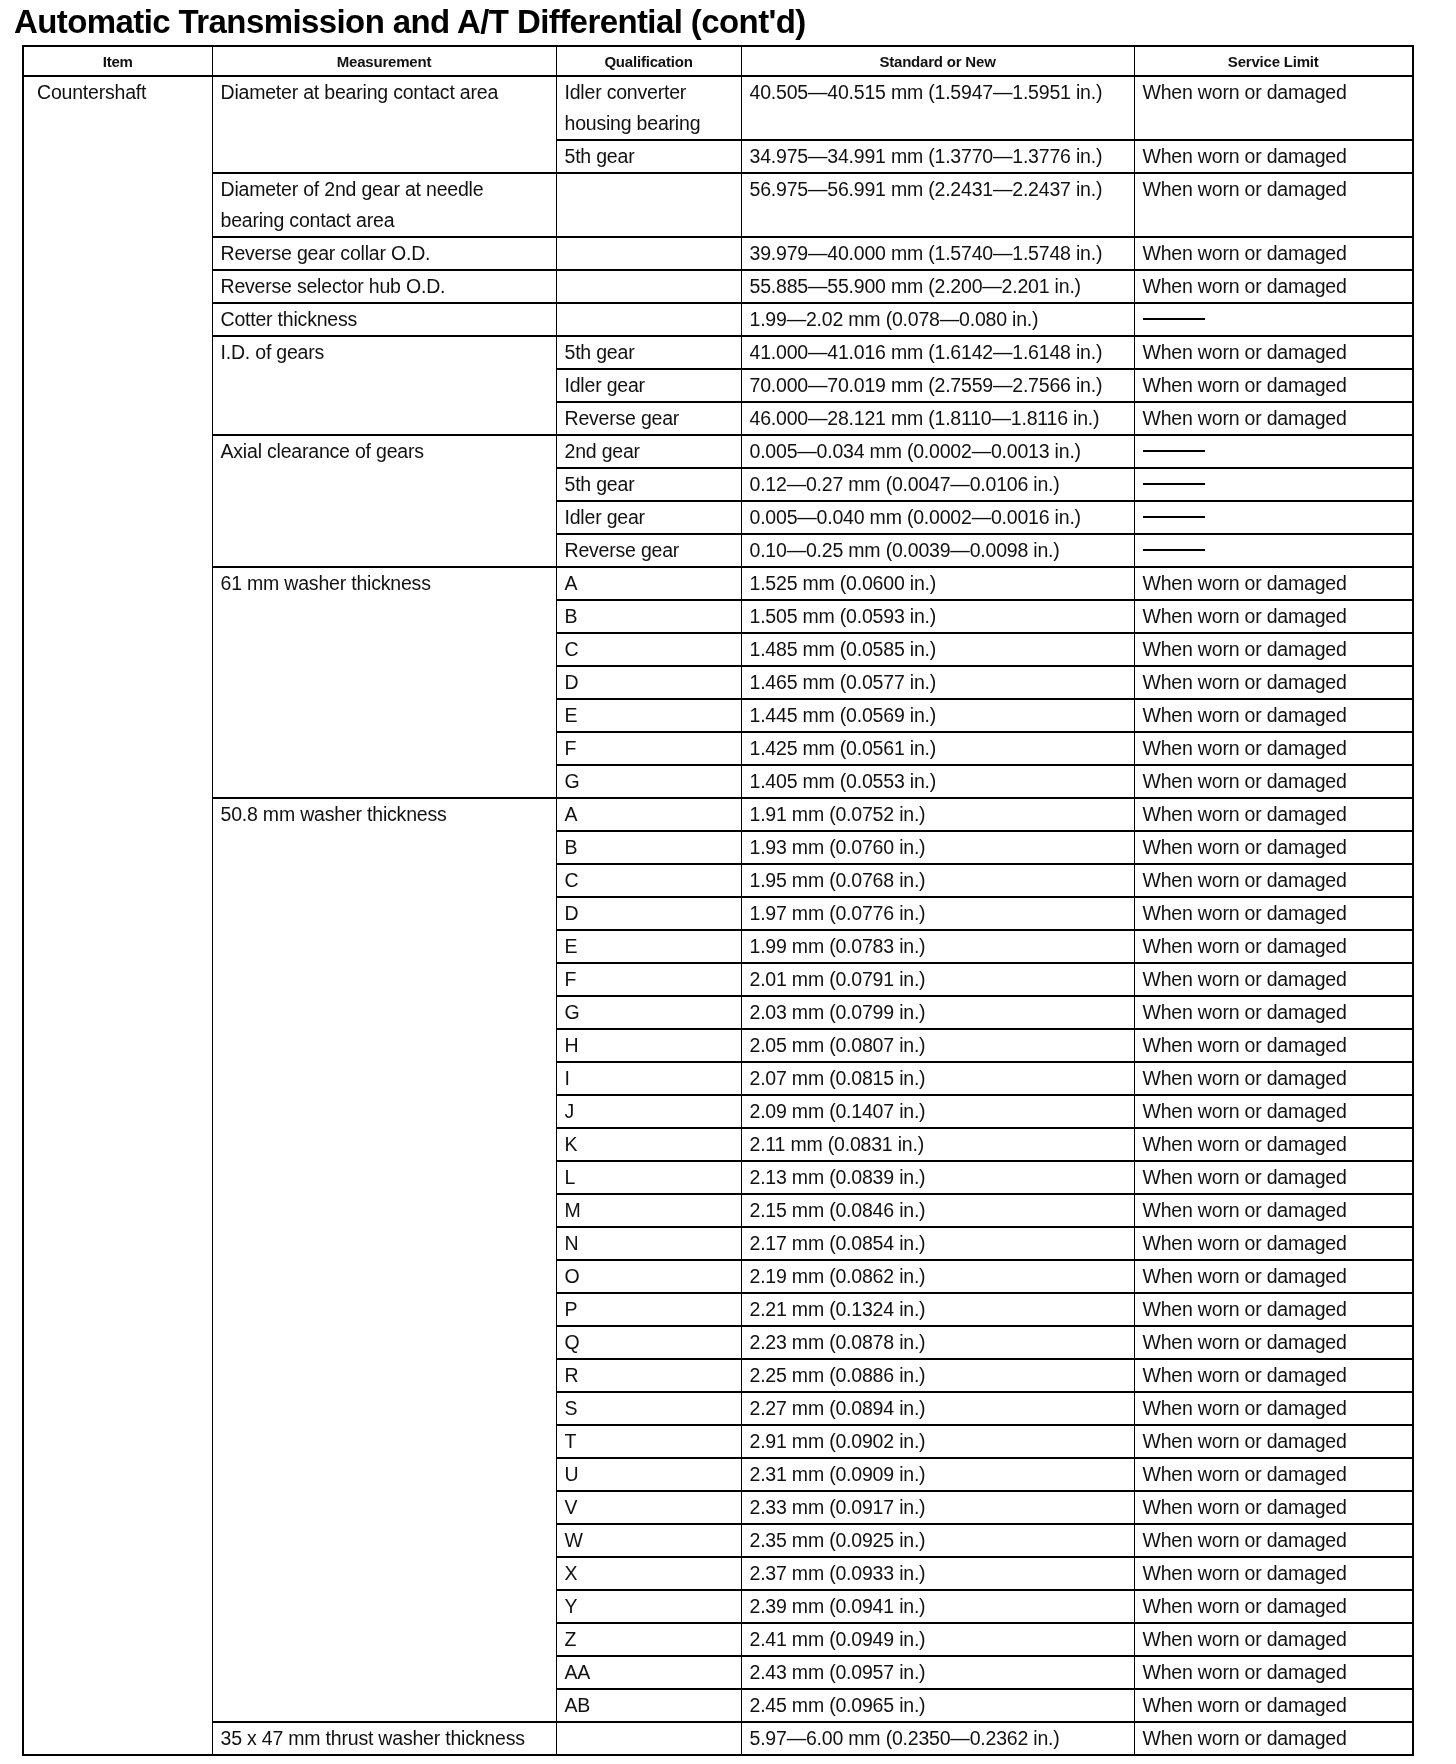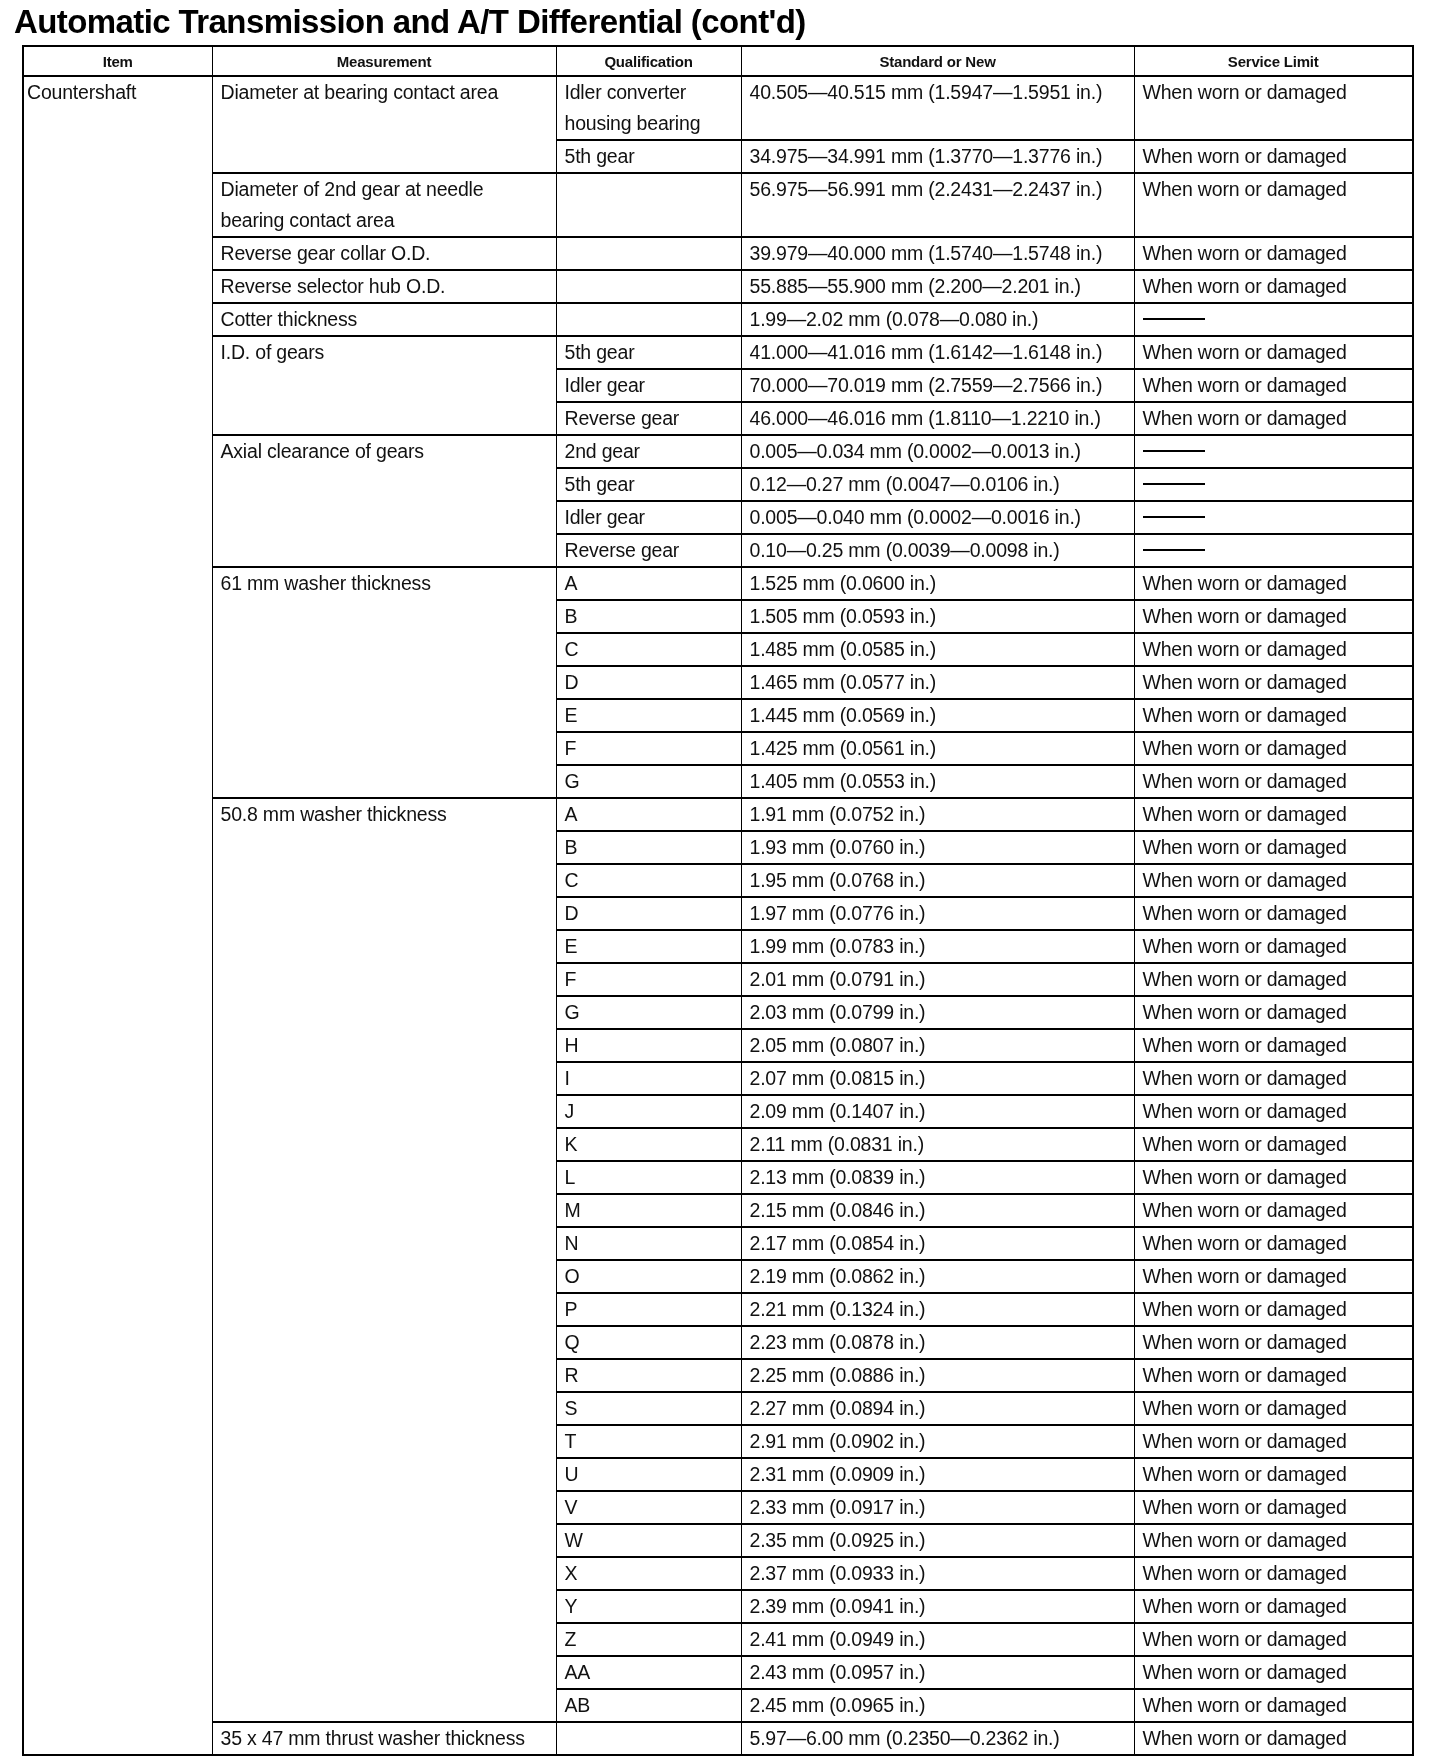--- a/index.html
+++ b/index.html
@@ -26,21 +26,21 @@
     font-weight: bold; font-size: 15px; height: 28px; padding: 0;
     border: 1.5px solid #000; border-bottom: 2px solid #000; text-align: center; letter-spacing: -0.2px;
   }
   table.spec td {
     border-left: 1.5px solid #000; border-right: 1.5px solid #000;
     border-top: 2px solid #000; border-bottom: 2px solid #000;
     padding: 0 8px; height: 27.5px; line-height: 31px; vertical-align: top;
     white-space: nowrap; letter-spacing: -0.2px;
   }
   table.spec td.wrap { white-space: normal; line-height: 31px; margin-left: 36px; }
-  table.spec td.item { border-bottom: 2px solid #000; padding-left: 3px; }
+  table.spec td.item { border-bottom: 2px solid #000; padding-left: 13px; }
   .dash { display: inline-block; width: 62px; height: 0; border-top: 2px solid #000; vertical-align: middle; margin-top: -4px; }
 </style>
 </head>
 <body>
 
 <div class="title">Automatic Transmission and A/T Differential (cont'd)</div>
 
 <table class="spec">
   <colgroup>
       <col class="c1">
@@ -101,21 +101,21 @@
         <td>41.000—41.016 mm (1.6142—1.6148 in.)</td>
         <td>When worn or damaged</td>
       </tr>
       <tr>
         <td class="wrap">Idler gear</td>
         <td>70.000—70.019 mm (2.7559—2.7566 in.)</td>
         <td>When worn or damaged</td>
       </tr>
       <tr>
         <td class="wrap">Reverse gear</td>
-        <td>46.000—46.016 mm (1.8110—1.2210 in.)</td>
+        <td>46.000—28.121 mm (1.8110—1.8116 in.)</td>
         <td>When worn or damaged</td>
       </tr>
       <tr>
         <td class="wrap" rowspan="4">Axial clearance of gears</td>
         <td class="wrap">2nd gear</td>
         <td>0.005—0.034 mm (0.0002—0.0013 in.)</td>
         <td><span class="dash"></span></td>
       </tr>
       <tr>
         <td class="wrap">5th gear</td>

